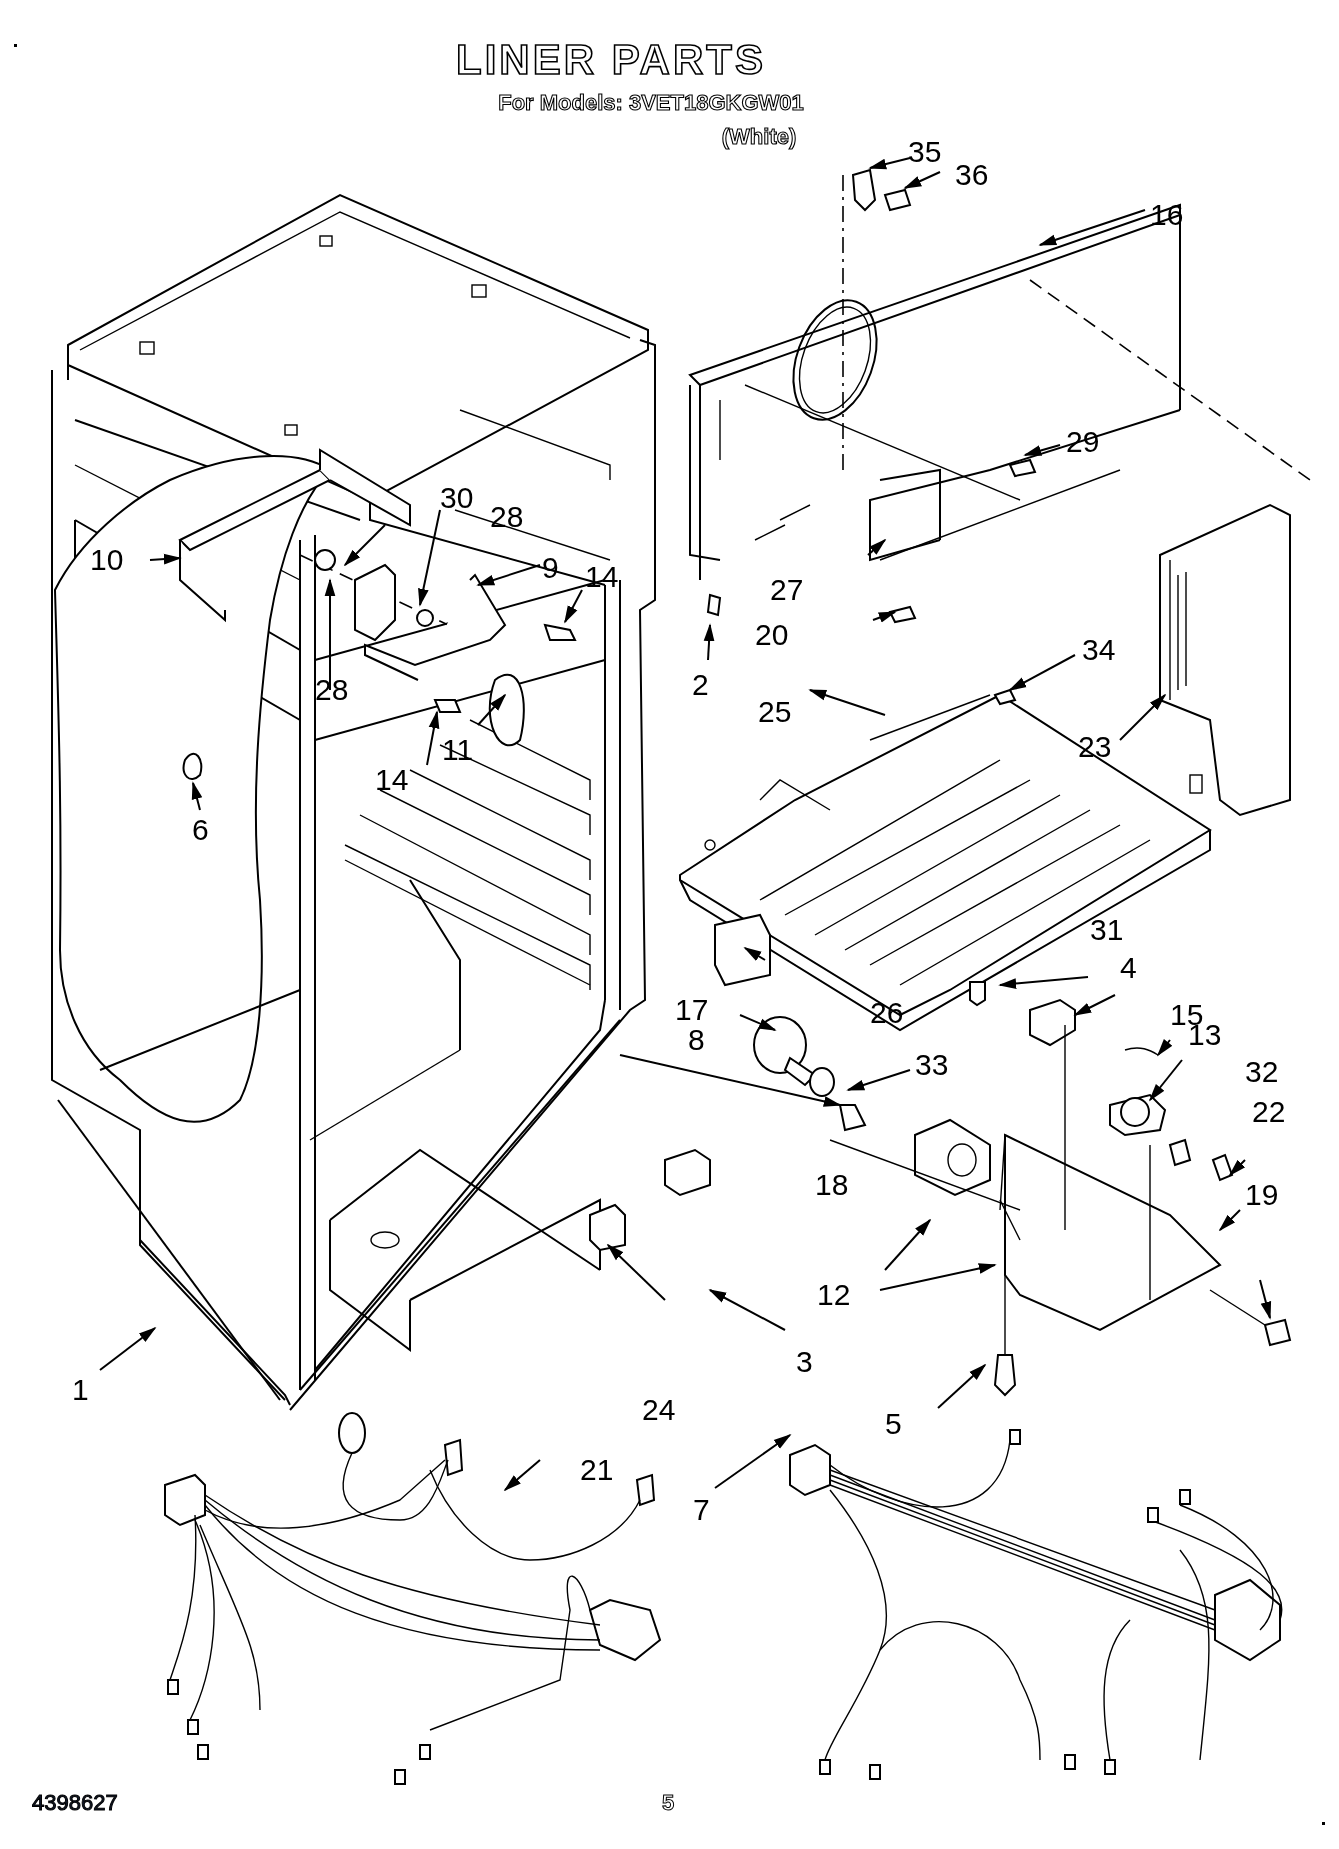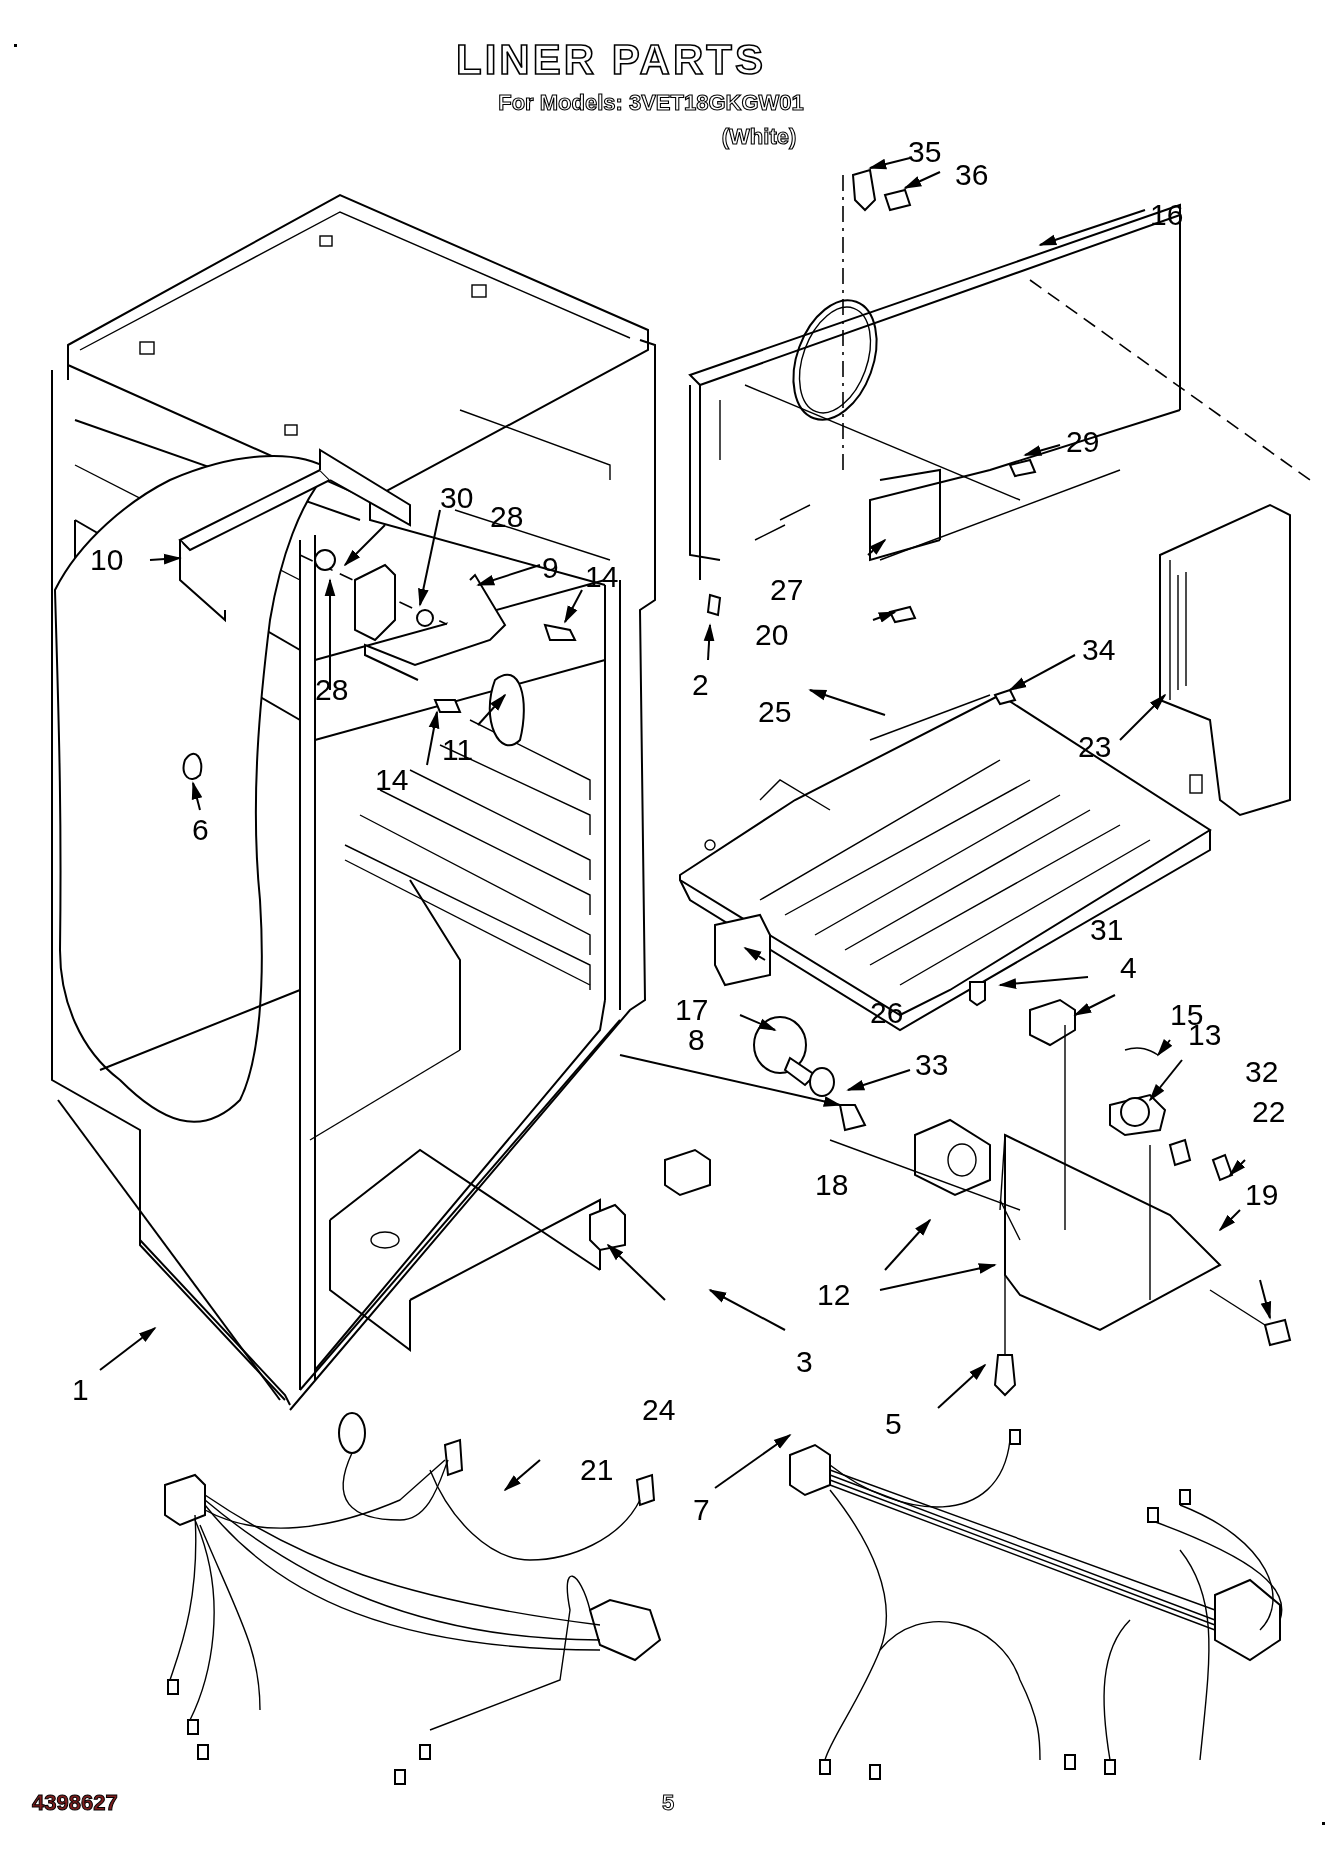--- a/index.html
+++ b/index.html
@@ -5,21 +5,21 @@
   html, body { margin: 0; padding: 0; background: #ffffff; }
   body { width: 1339px; height: 1849px; position: relative; overflow: hidden;
          font-family: "Liberation Sans", sans-serif; color: #000; }
   .title { position: absolute; left: 0; width: 1222px; text-align: center;
            font-family: "Liberation Sans", sans-serif; font-weight: bold;
            color: #fff; -webkit-text-stroke: 1.6px #000; }
   .t1 { top: 36px; font-size: 42px; letter-spacing: 3px; }
   .t2 { top: 90px; font-size: 22px; left: 40px; -webkit-text-stroke: 1.1px #000; }
   .t3 { top: 124px; font-size: 22px; left: 148px; -webkit-text-stroke: 1.1px #000; }
   .footer-doc { position: absolute; left: 32px; top: 1790px; font-size: 22px;
-                color: #7f1d1d; -webkit-text-stroke: 1px #000; font-weight: bold; }
+                color: #0f172a; -webkit-text-stroke: 1px #000; font-weight: normal; }
   .footer-page { position: absolute; left: 662px; top: 1790px; font-size: 22px;
                  color: #fff; -webkit-text-stroke: 1px #000; font-weight: bold; }
   .corner-dot { position: absolute; width: 3px; height: 3px; background: #000; }
   svg#diagram { position: absolute; left: 0; top: 0; }
   svg#diagram .ln { fill: none; stroke: #000; stroke-width: 2; }
   svg#diagram .thin { fill: none; stroke: #000; stroke-width: 1.4; }
   svg#diagram .dash { fill: none; stroke: #000; stroke-width: 1.6; stroke-dasharray: 14 8; }
   svg#diagram .dashdot { fill: none; stroke: #000; stroke-width: 1.6; stroke-dasharray: 16 6 3 6; }
   svg#diagram .part { fill: #fff; stroke: #000; stroke-width: 2; }
   svg#diagram .callout { font-family: "Liberation Sans", sans-serif; font-size: 30px; fill: #000; }

